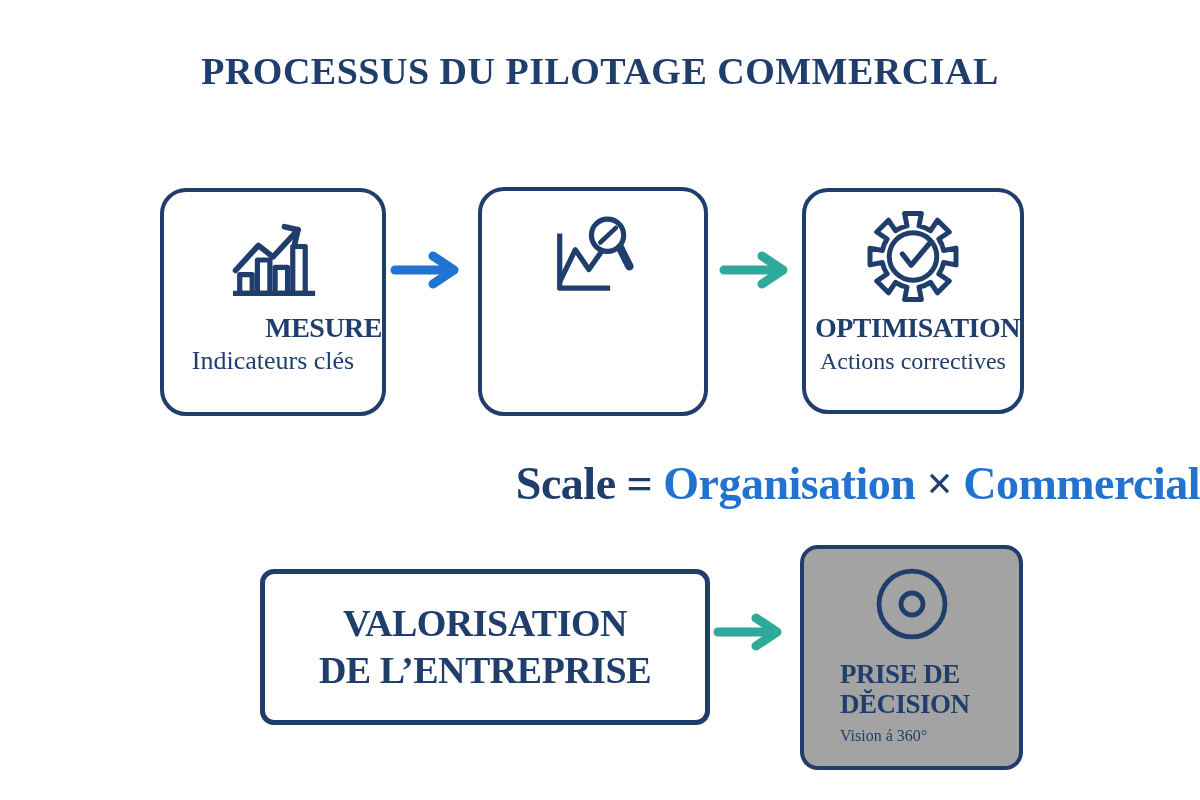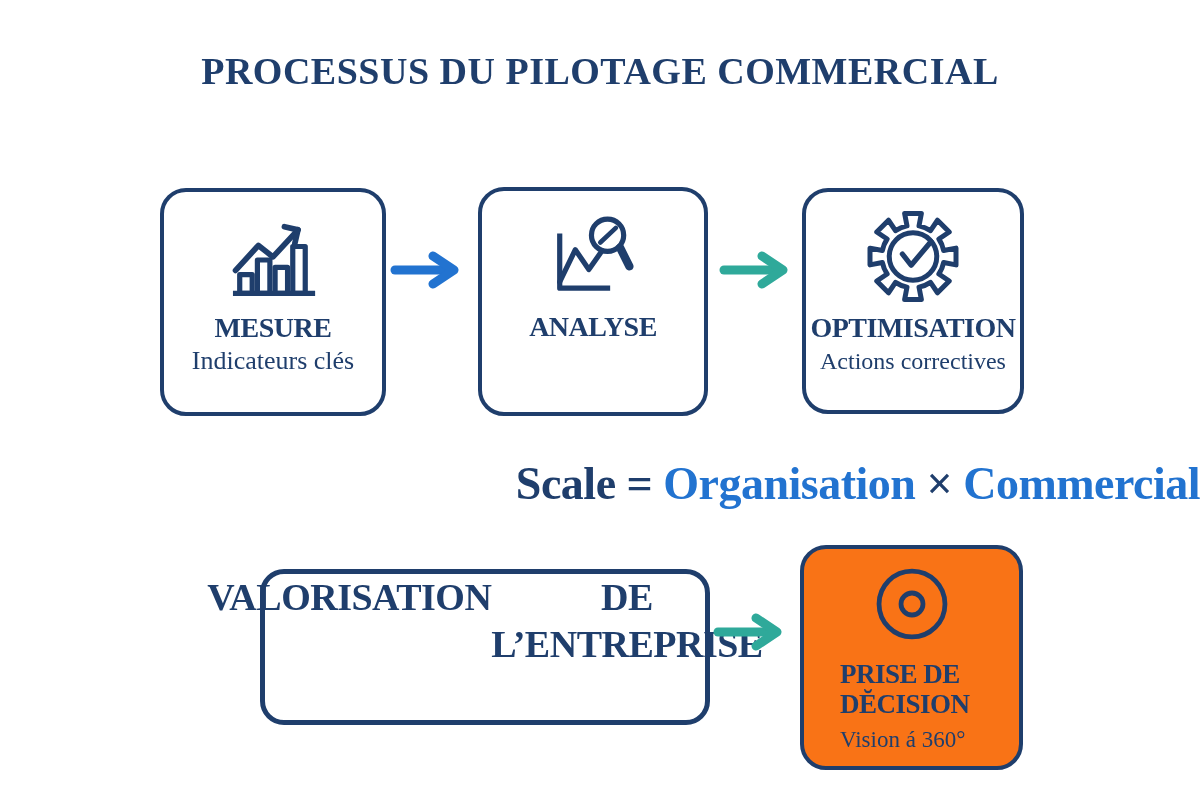--- a/index.html
+++ b/index.html
@@ -15,54 +15,54 @@
   }
   .step-box {
     position:absolute; background:#fff;
     border:4px solid var(--navy); border-radius:26px;
   }
   #box-mesure   { left:160px; top:188px; width:218px; height:220px; }
   #box-analyse  { left:478px; top:187px; width:222px; height:221px; }
   #box-optim    { left:802px; top:188px; width:214px; height:218px; }
   .step-icon { position:absolute; left:50%; transform:translateX(-50%); }
   .step-label {
-    position:absolute; left:0; right:0; top:120px; text-align:center;
+    position:absolute; left:0; right:0; top:120px; text-align:right;
     color:var(--navy); font-size:28px; font-weight:bold; letter-spacing:-0.5px;
   }
   .step-sub {
     position:absolute; left:0; right:0; top:156px; text-align:center;
     color:var(--navy); font-size:26px; line-height:26px; font-weight:500;
   }
   .arrow { position:absolute; }
   .formula {
     position:absolute; left:0; right:0; top:456px; text-align:right;
     font-size:46px; font-weight:bold; letter-spacing:-0.5px; line-height:56px;
     white-space:nowrap;
   }
   .formula .navy { color:var(--navy); }
   .formula .blue { color:var(--blue); }
   .valuation-box {
     position:absolute; left:260px; top:569px; width:440px; height:146px;
-    background:#fff; border:5px solid var(--navy); border-radius:24px;
-    display:flex; flex-direction:row; justify-content:center;
+    background:#fff; border:5px solid var(--navy); border-radius:14px;
+    display:flex; flex-direction:column; justify-content:center;
     text-align:center; color:var(--navy);
     font-size:38px; font-weight:bold; line-height:47px; letter-spacing:-0.5px;
   }
   .decision-box {
     position:absolute; left:800px; top:545px; width:215px; height:217px;
-    background:#f97316; border:4px solid var(--navy); border-radius:26px;
+    background:#a3a3a3; border:4px solid var(--navy); border-radius:18px;
   }
   .decision-icon { position:absolute; left:50%; transform:translateX(-50%); top:12px; }
   .decision-label {
     position:absolute; left:36px; top:110px; text-align:left;
     color:var(--navy); font-size:27px; font-weight:bold; line-height:30px; letter-spacing:-0.5px;
   }
   .decision-sub {
     position:absolute; left:36px; top:178px; text-align:left;
-    color:var(--navy); font-size:23px; font-weight:500;
+    color:var(--navy); font-size:16px; font-weight:500;
   }
   svg .stroke { fill:none; stroke:var(--navy); stroke-linecap:round; stroke-linejoin:round; }
   svg .sq { stroke-linecap:square; }
 </style>
 </head>
 <body>
 
 <div class="canvas">
 
   <div class="title">
@@ -93,21 +93,20 @@
   </svg>
 
   <div class="step-box" id="box-analyse">
     <svg class="step-icon" style="top:14px" width="104" height="104" viewBox="0 0 100 100">
       <path class="stroke sq" stroke-width="5" d="M18 30 L18 80 L64 80"></path>
       <path class="stroke" stroke-width="5" d="M18 74 L33 43 L46 62 L58 45"></path>
       <circle cx="64" cy="29" r="15.5" fill="#ffffff" stroke="#1F3E6C" stroke-width="5"></circle>
       <path class="stroke" stroke-width="4.5" d="M57 36 L72 22"></path>
       <path class="stroke" stroke-width="8" d="M76 41 L85 59"></path>
     </svg>
-    <div class="step-label">ANALYSE</div>
   </div>
 
   <svg class="arrow" style="left:717px; top:248px" width="80" height="44">
     <g fill="none" stroke="#2FA99A" stroke-width="9" stroke-linecap="round" stroke-linejoin="round">
       <path d="M7 22 L55 22"></path>
       <path d="M45 8 L66 22 L45 36"></path>
     </g>
   </svg>
 
   <div class="step-box" id="box-optim">

